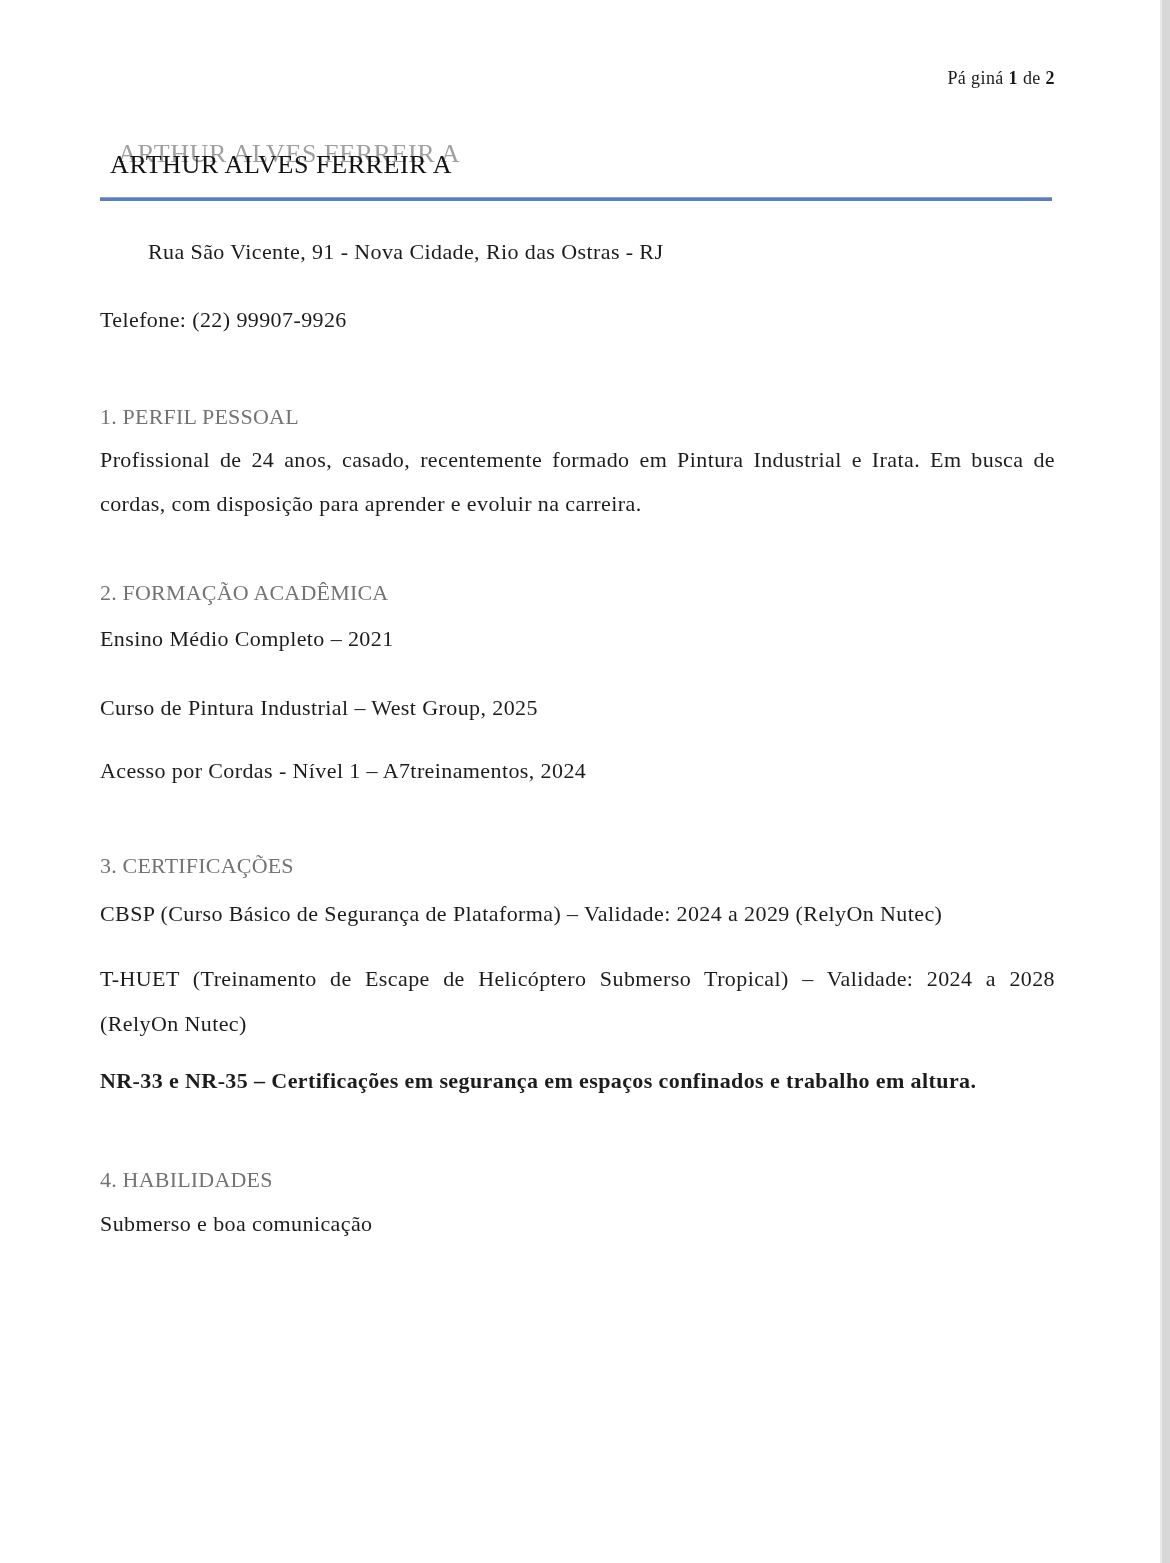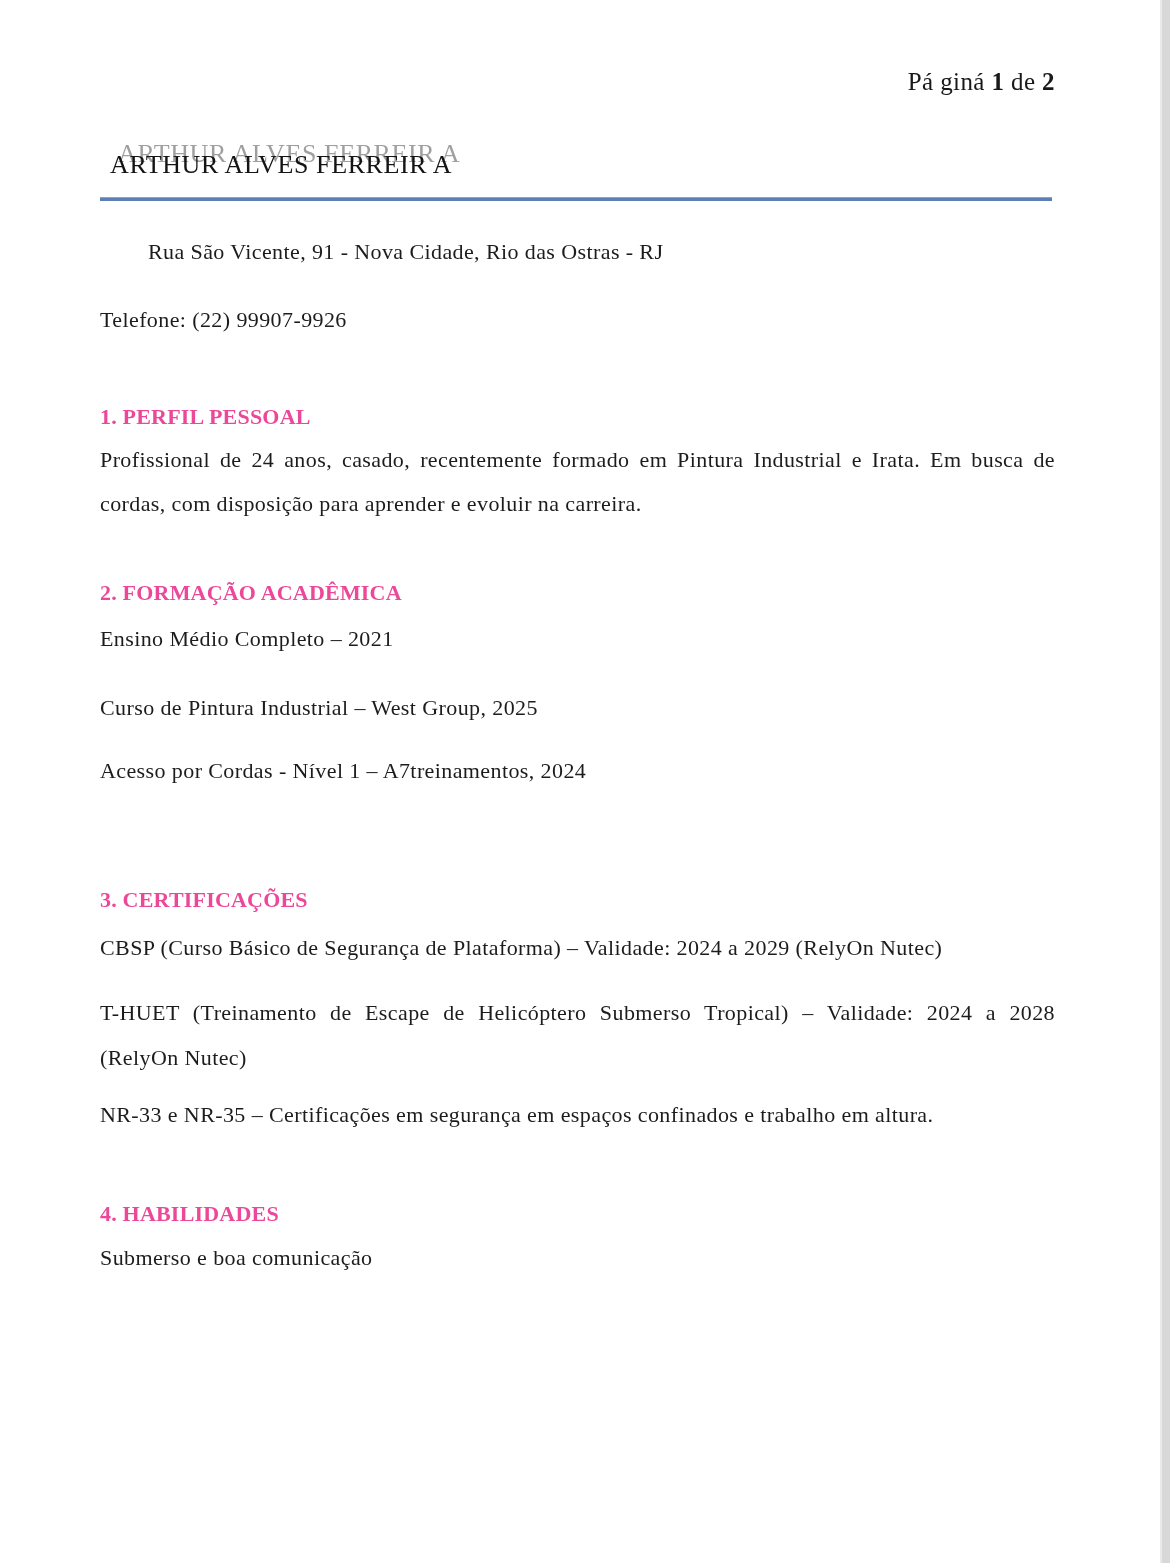--- a/index.html
+++ b/index.html
@@ -26,21 +26,21 @@
     border-left: 2px solid #e9e9e9;
   }
   .page {
     margin-left: 100px;
     width: 955px;
   }
   .page-header {
     margin-top: 68px;
     height: 26px;
     text-align: right;
-    font-size: 25px;
+    font-size: 18px;
     letter-spacing: 0.4px;
     color: #191919;
   }
   .title-wrap {
     margin-top: 56px;
     position: relative;
     height: 34px;
   }
   .title-main {
     position: relative;
@@ -75,46 +75,46 @@
   p, h2, .pline, .entry {
     margin: 0;
     font-size: 22px;
     letter-spacing: 0.4px;
   }
   .contact { line-height: 29px; }
   .c-addr  { margin-top: 36px; margin-left: 48px; }
   .c-phone { margin-top: 39px; }
   .c-email { margin-top: 38px; }
   h2 {
-    font-weight: 700;
+    font-weight: 400;
     line-height: 30px;
     letter-spacing: 0.2px;
-    color: #ec4899;
+    color: #737373;
   }
   .h-perfil   { margin-top: 68px; }
   .para {
     margin-top: 6px;
     line-height: 44px;
   }
   .pline.stretch {
     text-align: justify;
     text-align-last: justify;
   }
   .entry { line-height: 29px; }
   .h-formacao { margin-top: 52px; }
   .e-ensino   { margin-top: 16px; }
   .e-curso    { margin-top: 40px; }
   .e-acesso   { margin-top: 34px; }
-  .h-cert     { margin-top: 100px; }
+  .h-cert     { margin-top: 66px; }
   .e-cbsp     { margin-top: 18px; }
   .para-thuet {
     margin-top: 28px;
     line-height: 45px;
   }
-  .e-nr       { margin-top: 20px; }
+  .e-nr       { margin-top: 20px; font-weight: bold; }
   .h-hab      { margin-top: 70px; }
   .e-empatia  { margin-top: 14px; }
 </style>
 </head>
 <body>
 
 <div class="scan-edge"></div>
 
 <main class="page">
 

